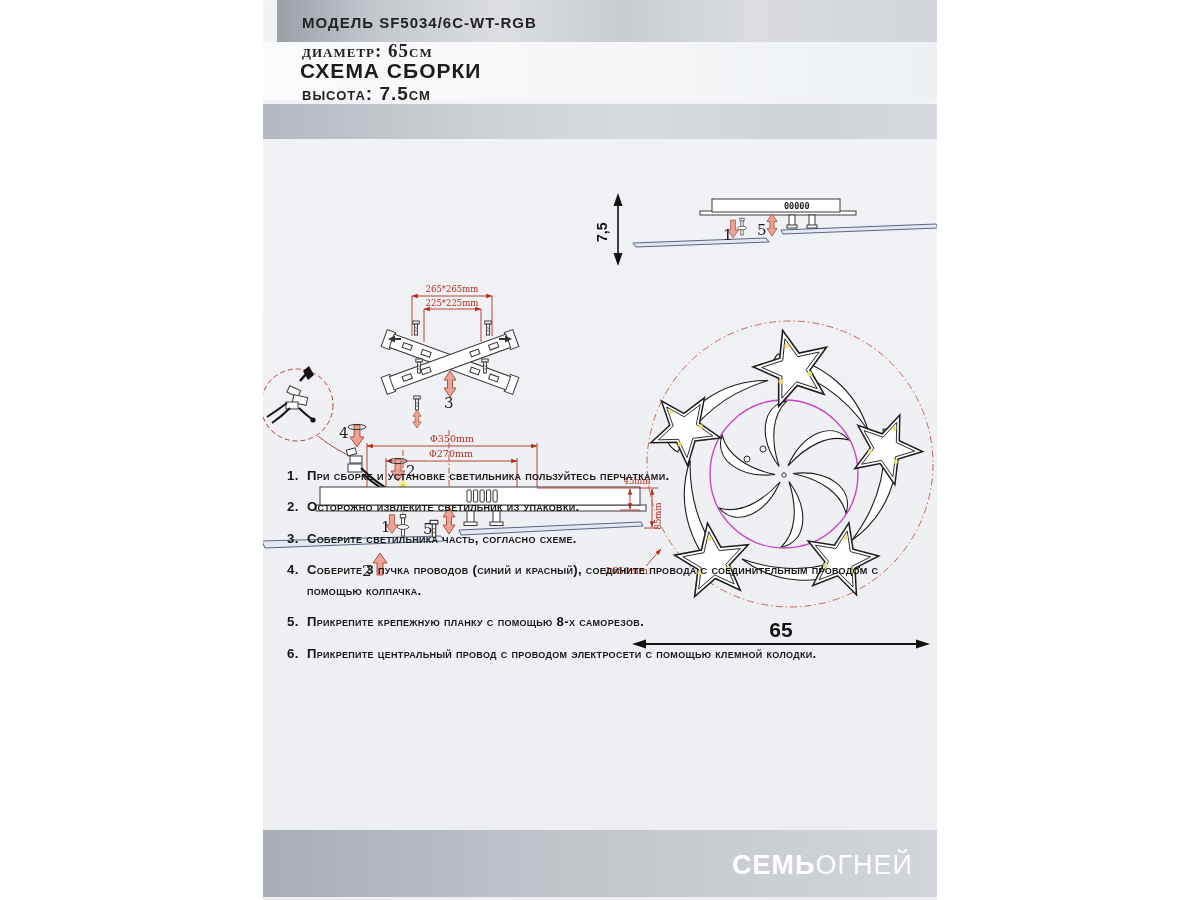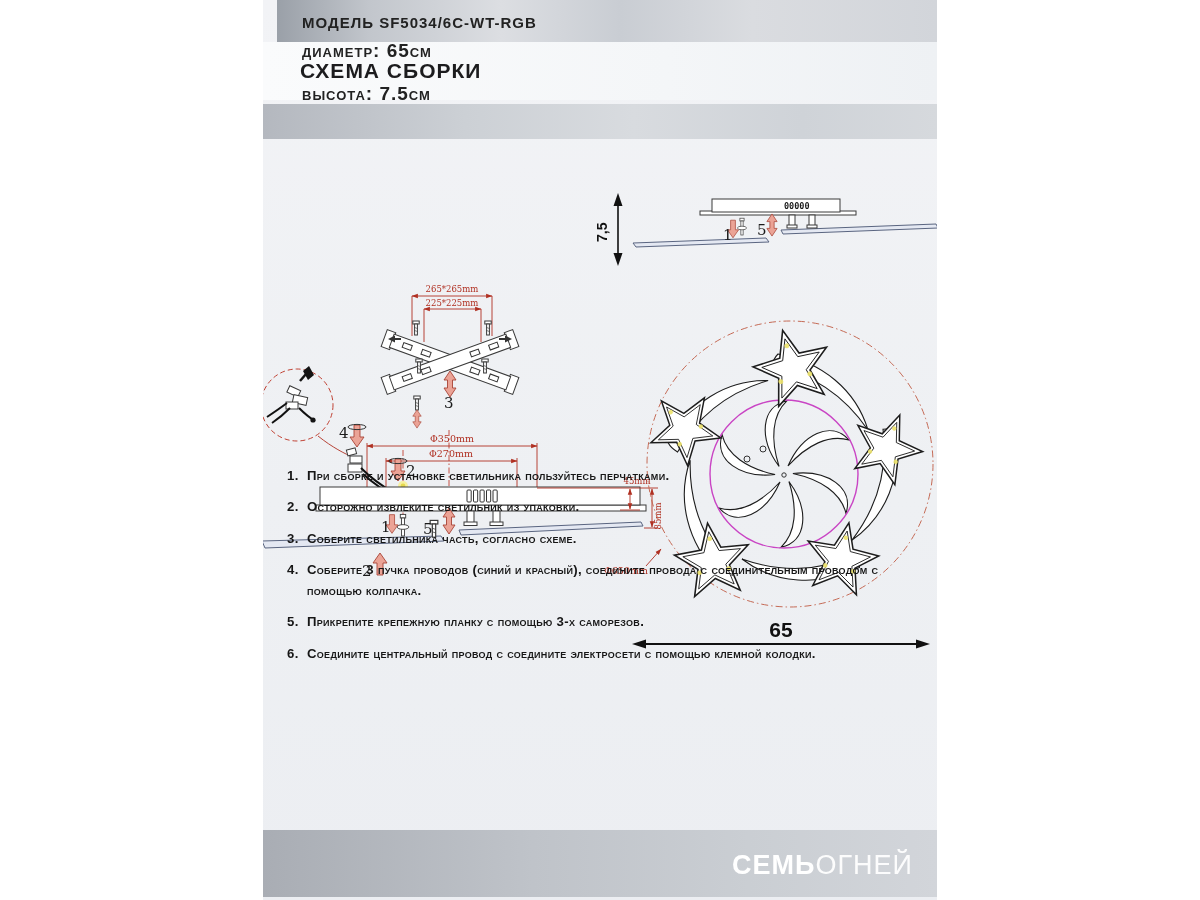--- a/index.html
+++ b/index.html
@@ -13,21 +13,21 @@
   .band-mid{position:absolute;left:0;top:104px;width:674px;height:35px;
     background:linear-gradient(90deg,#b4b8bf 0%,#ccd0d5 30%,#d8dbdf 55%,#cfd3d8 80%,#d6d9dd 100%);}
   .band-foot{position:absolute;left:0;top:830px;width:674px;height:67px;
     background:linear-gradient(90deg,#a9adb4 0%,#bfc3c9 40%,#caced3 72%,#d2d5da 100%);
     display:flex;align-items:center;justify-content:flex-end;padding-right:24px;box-sizing:border-box;}
   .brand{color:#fff;font-size:27px;letter-spacing:1px;padding-top:4px;}
   .brand .b{font-weight:700;}
   .brand .l{font-weight:300;opacity:.95;}
   .model{position:absolute;left:39px;top:14px;color:#222;}
   .model .m1{font-size:15px;font-weight:600;letter-spacing:1px;}
-  .model .m2{font-size:19px;font-weight:600;font-variant:small-caps;letter-spacing:1px;margin-top:9px;}
+  .model .m2{font-size:19px;font-weight:600;font-variant:small-caps;letter-spacing:1px;margin-top:9px;font-family:Liberation Serif, serif;}
   .model .m3{font-size:19px;font-weight:600;font-variant:small-caps;letter-spacing:1px;margin-top:21px;}
   .instr{position:absolute;left:24px;top:466px;width:648px;color:#161616;}
   .instr h2{margin:0 0 20px 0;font-size:17px;font-weight:700;letter-spacing:.4px;}
   .instr ol{margin:0;padding:0;list-style:none;}
   .instr li{display:flex;margin-bottom:11px;font-size:13.2px;font-weight:700;font-variant:small-caps;letter-spacing:.3px;line-height:1.55;}
   .instr .num{width:20px;flex:none;}
   .instr .txt{flex:1;}
   svg{position:absolute;left:0;top:140px;}
   .dimtext{font-family:"DejaVu Serif",serif;fill:#b03022;font-size:9.5px;}
   .dimsm{font-family:"DejaVu Serif",serif;fill:#b03022;font-size:8.5px;}
@@ -299,25 +299,25 @@
       <li>
         <span class="num">3.</span>
         <span class="txt">Соберите светильника часть, согласно схеме.</span>
       </li>
       <li>
         <span class="num">4.</span>
         <span class="txt">Соберите 3 пучка проводов (синий и красный), соедините провода с соединительным проводом с помощью колпачка.</span>
       </li>
       <li>
         <span class="num">5.</span>
-        <span class="txt">Прикрепите крепежную планку с помощью 3-х саморезов.</span>
+        <span class="txt">Прикрепите крепежную планку с помощью 8-х саморезов.</span>
       </li>
       <li>
         <span class="num">6.</span>
-        <span class="txt">Соедините центральный провод с соедините электросети с помощью клемной колодки.</span>
+        <span class="txt">Прикрепите центральный провод с проводом электросети с помощью клемной колодки.</span>
       </li>
     </ol>
   </div>
 
   <div class="band-foot">
     <div class="brand">
       <span class="b">СЕМЬ</span><span class="l">ОГНЕЙ</span>
     </div>
   </div>
 

